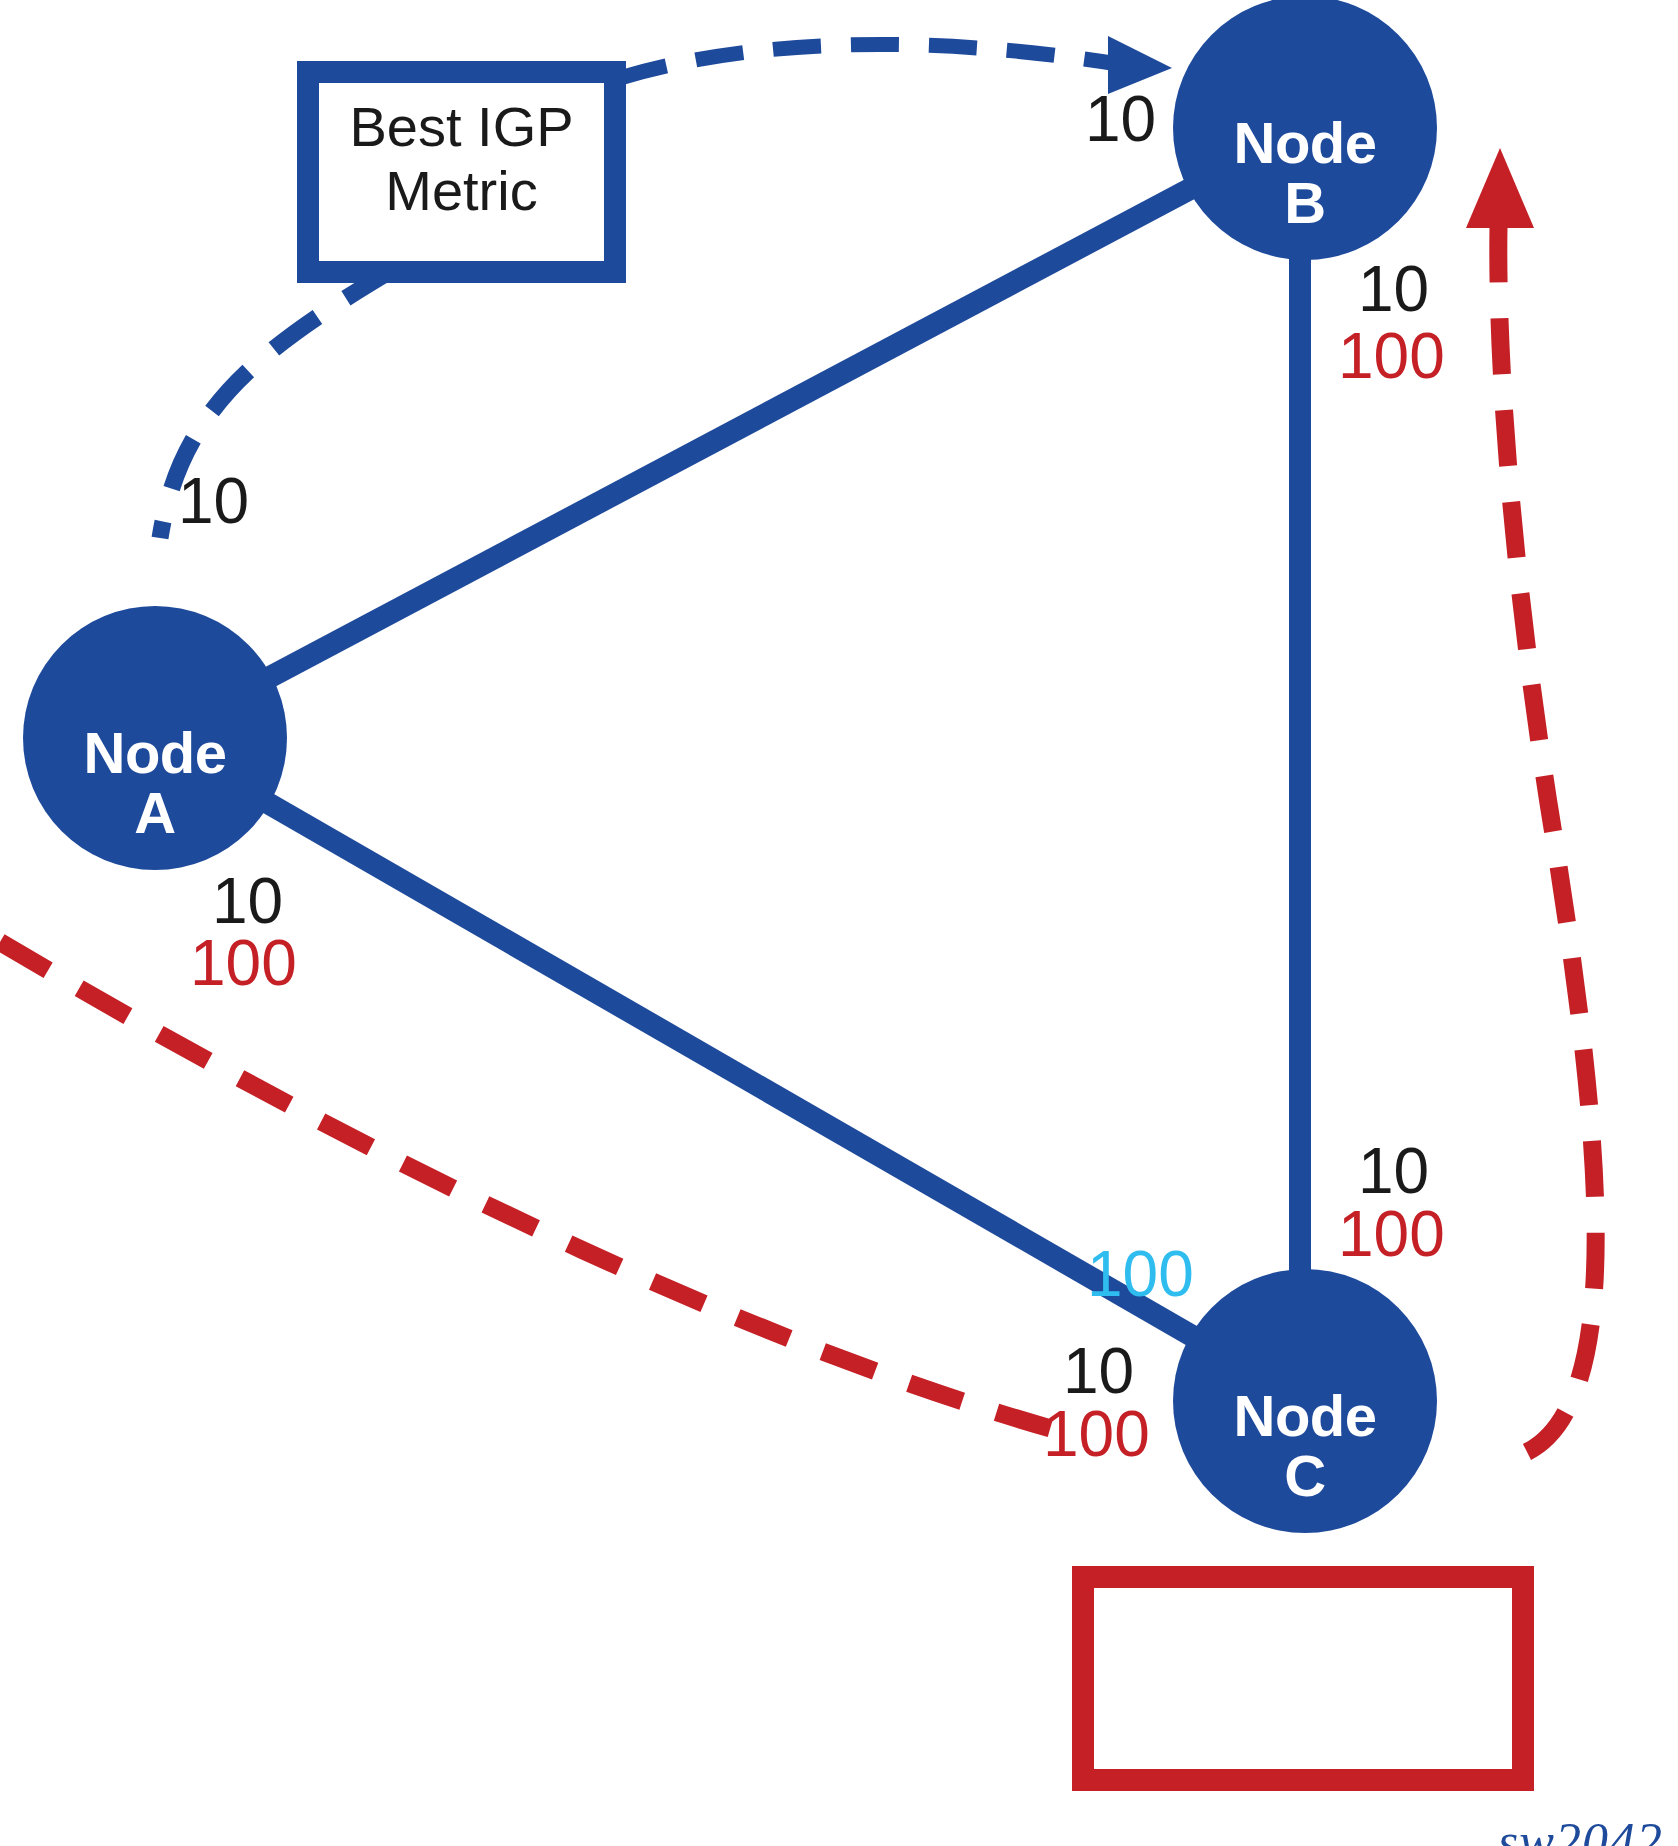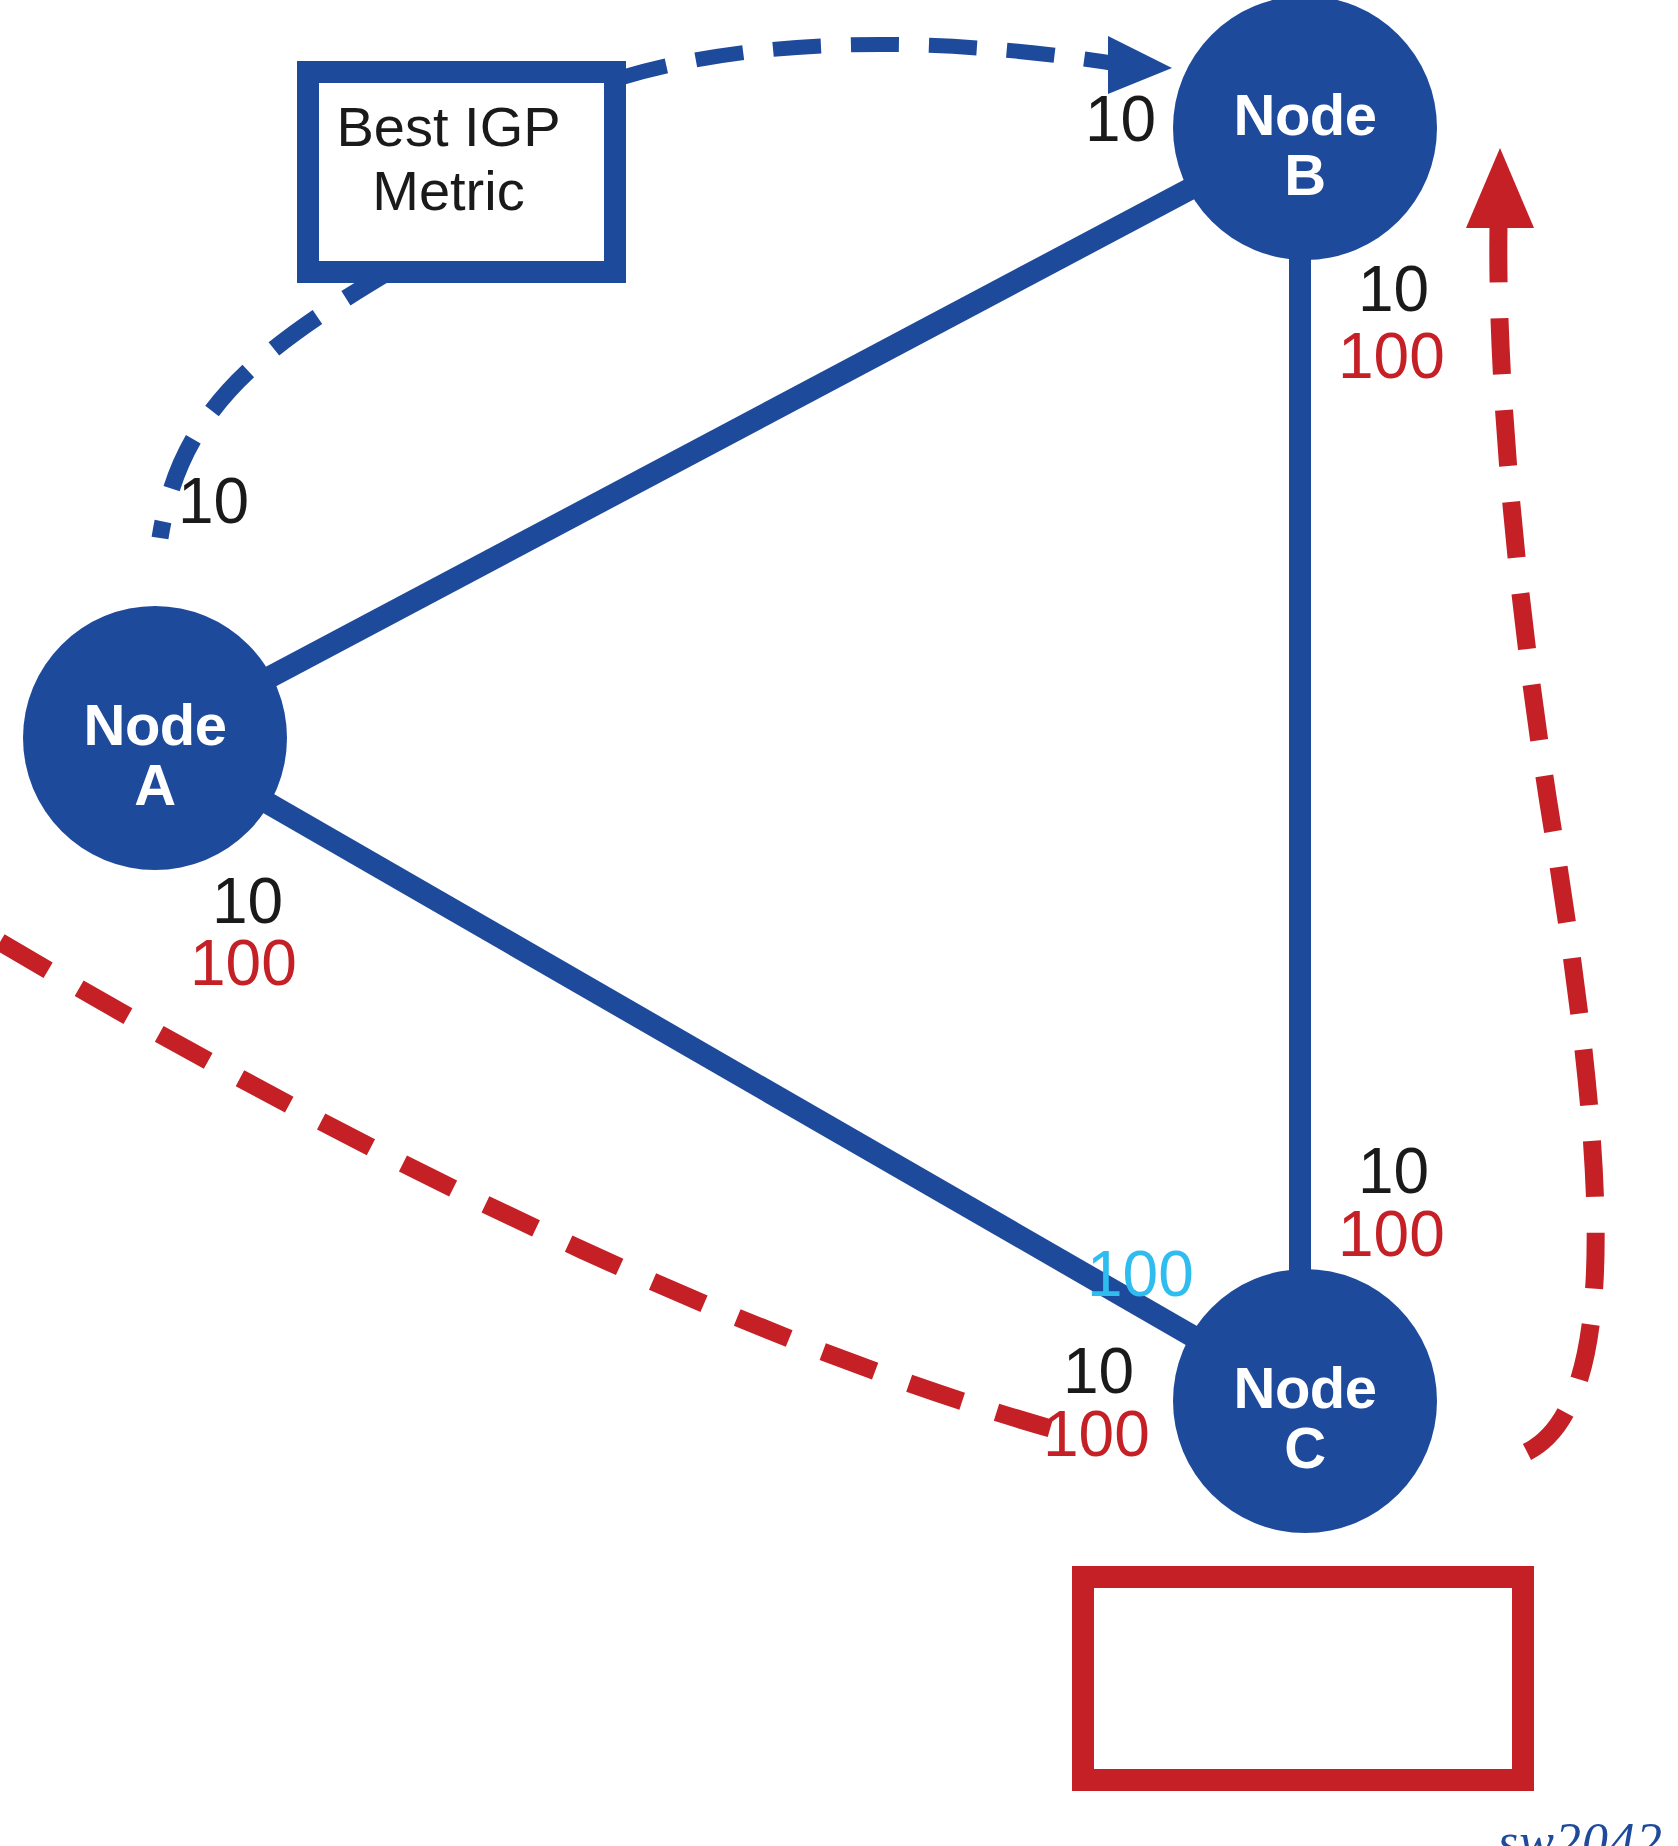--- a/index.html
+++ b/index.html
@@ -10,20 +10,21 @@
   .node-label{
     position:absolute;
     color:#ffffff;
     font-family:"Liberation Sans",sans-serif;
     font-weight:bold;
     font-size:58px;
     line-height:60px;
     text-align:center;
     letter-spacing:-0.5px;
     pointer-events:none;
+    margin-top:28px;
   }
   .box-label{
     position:absolute;
     color:#1a1a1a;
     font-family:"Liberation Sans",sans-serif;
     font-weight:normal;
     font-size:56px;
     line-height:64px;
     text-align:center;
   }
@@ -86,21 +87,21 @@
   <div class="node-label" style="left:1173px; top:85px; width:264px;">
     <div>Node</div>
     <div>B</div>
   </div>
 
   <div class="node-label" style="left:1173px; top:1358px; width:264px;">
     <div>Node</div>
     <div>C</div>
   </div>
 
-  <div class="box-label" style="left:295px; top:95px; width:307px;">
+  <div class="box-label" style="left:308px; top:95px; width:307px;">
     <div>Best IGP</div>
     <div>Metric</div>
   </div>
 
 
   <div class="metric igp" style="left:1085px; top:88px;">10</div>
   <div class="metric igp" style="left:178px;  top:470px;">10</div>
   <div class="metric igp" style="left:1358px; top:258px;">10</div>
   <div class="metric delay" style="left:1338px; top:325px;">100</div>
   <div class="metric igp" style="left:212px;  top:870px;">10</div>

